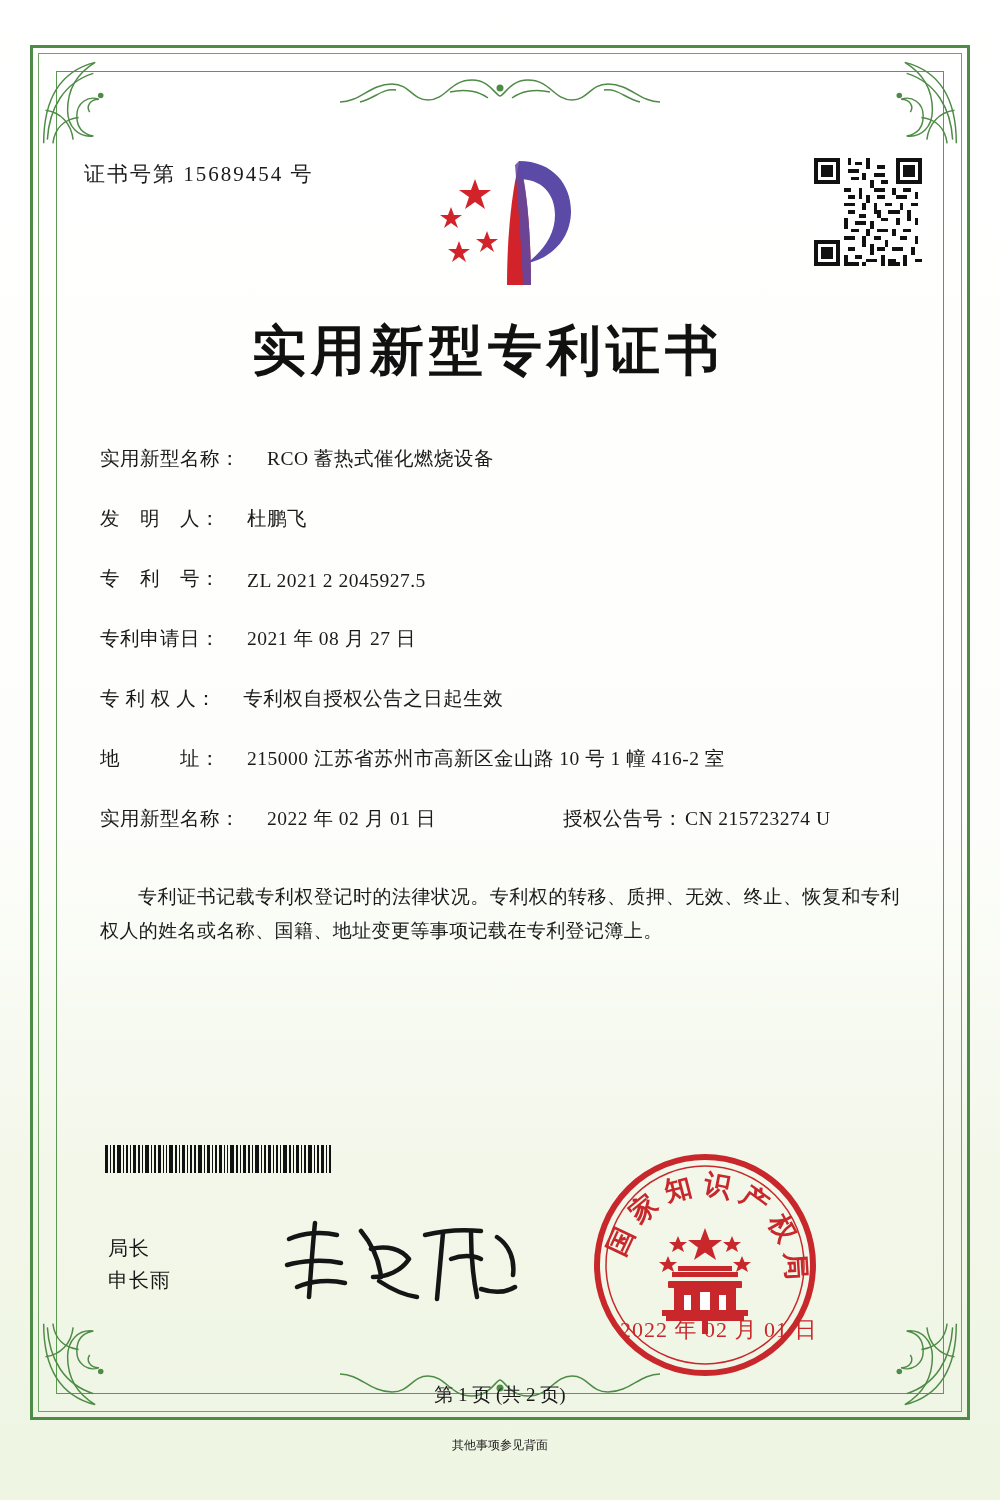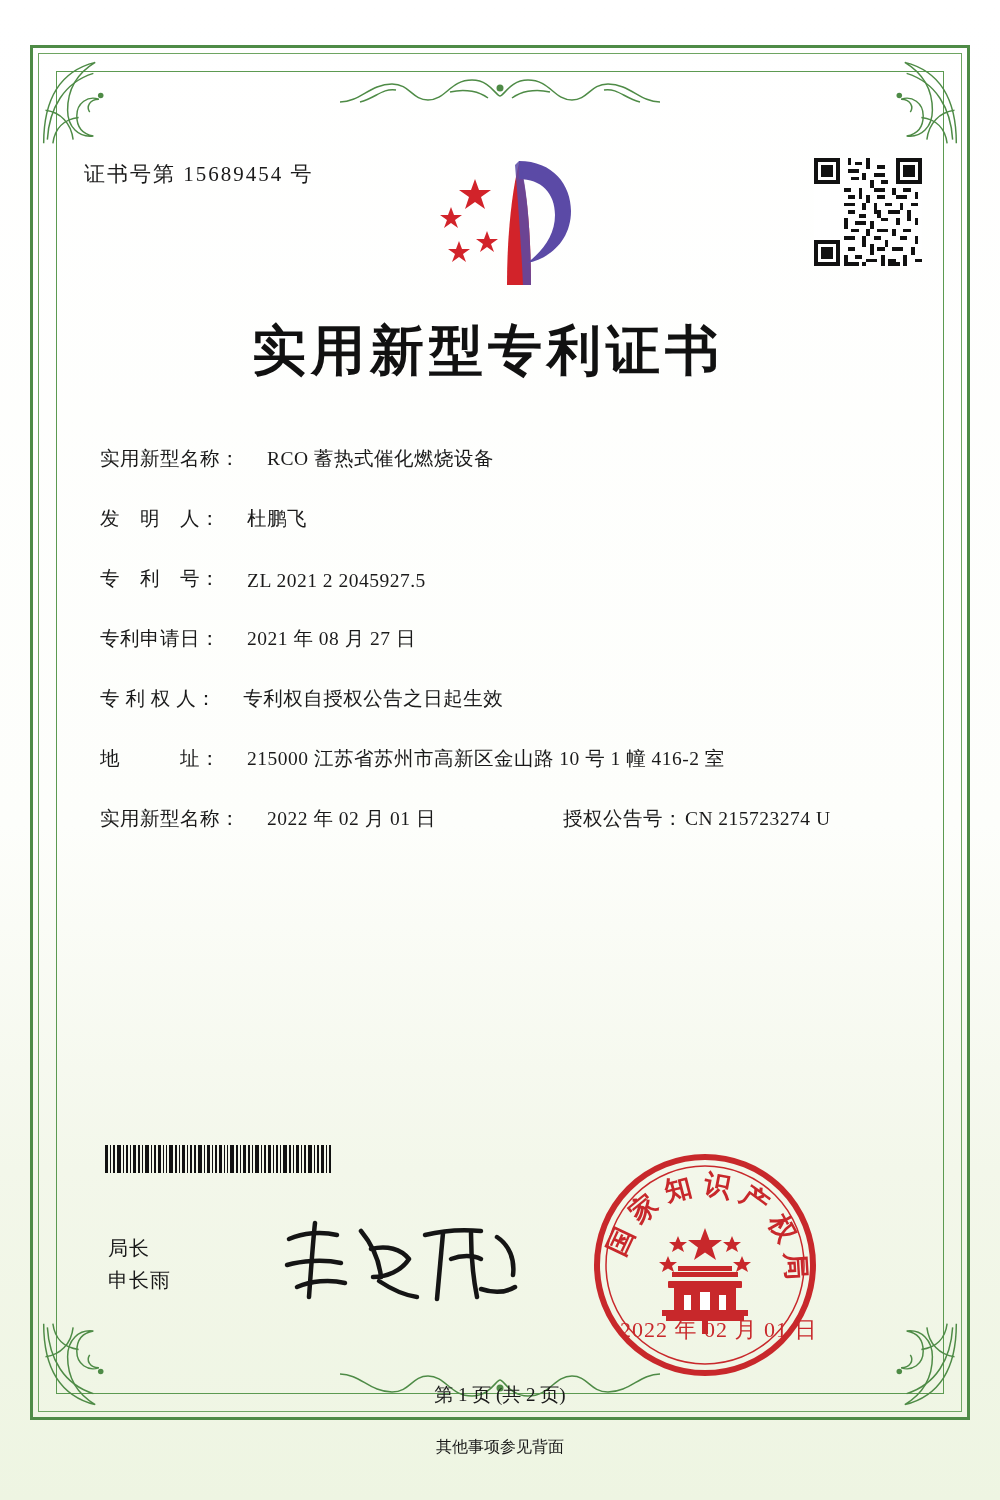--- a/index.html
+++ b/index.html
@@ -208,21 +208,21 @@
     left: 0; top: 1382px;
     width: 1000px;
     text-align: center;
     font-size: 19px;
   }
   .back-note {
     position: absolute;
     left: 0; top: 1437px;
     width: 1000px;
     text-align: center;
-    font-size: 16px;
+    font-size: 12px;
   }
 </style>
 </head>
 <body>
 
 <div class="page">
 
   <div class="frame-outer"></div>
   <div class="frame-mid"></div>
   <div class="frame-inner"></div>
@@ -415,20 +415,21 @@
       <span class="field-label">实用新型名称：</span>
       <span class="field-value">2022 年 02 月 01 日</span>
       <span class="dual-second">
         <span class="field-label">授权公告号：</span>
         <span class="field-value">CN 215723274 U</span>
       </span>
     </div>
   </div>
 
   <div class="body-text">
+    <p>专利证书记载专利权登记时的法律状况。专利权的转移、质押、无效、终止、恢复和专利权人的姓名或名称、国籍、地址变更等事项记载在专利登记簿上。</p>
   </div>
 
   <div class="barcode">
     <i style="width:3px"></i>
       <i style="width:1px"></i>
       <i style="width:2px"></i>
       <i style="width:4px"></i>
     <i style="width:1px"></i>
       <i style="width:2px"></i>
       <i style="width:1px"></i>

